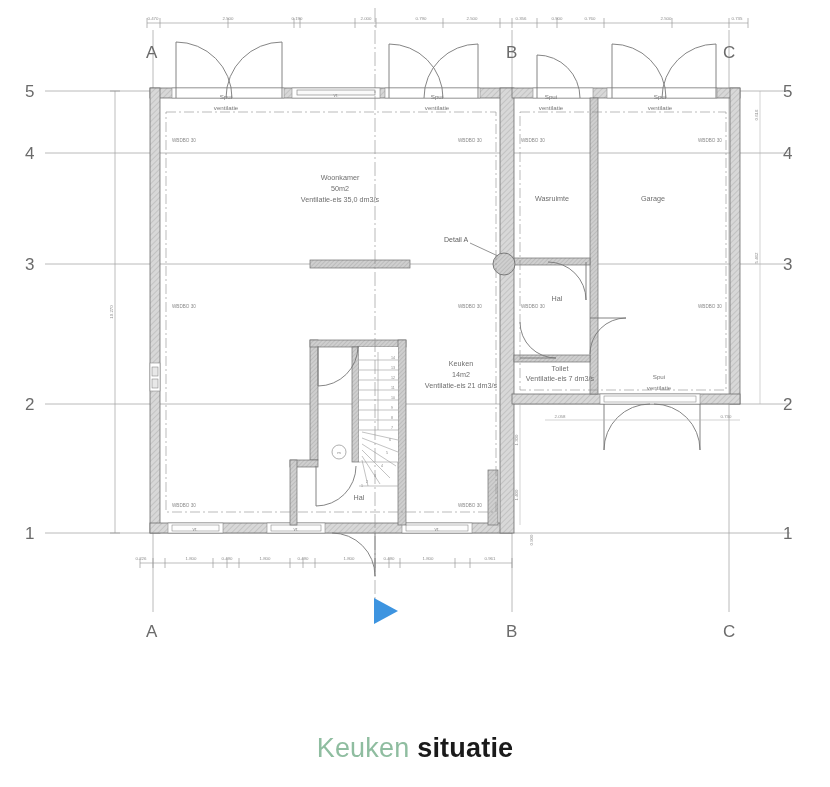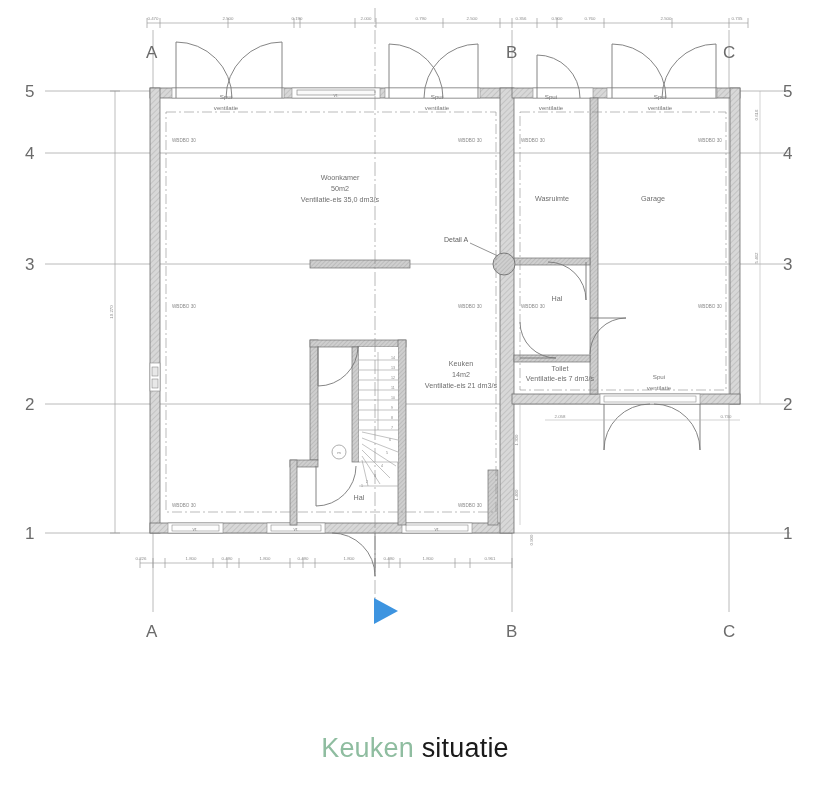--- a/index.html
+++ b/index.html
@@ -28,21 +28,21 @@
   .title-wrap {
     position: absolute;
     left: 0;
     top: 733px;
     width: 830px;
     text-align: center;
     font-size: 27px;
     letter-spacing: 0.2px;
   }
   .title-new { color: #8fbda0; }
-  .title-rest { color: #1a1a1a; }
+  .title-rest { color: #1a1a1a; font-weight: bold; }
   text { font-family: "Liberation Sans", sans-serif; fill: #5a5a5a; }
   .dim-txt { font-size: 4.4px; fill: #8d8d8d; }
   .grid-lbl { font-size: 17px; fill: #6b6b6b; }
   .room-lbl { font-size: 7.2px; fill: #6e6e6e; }
   .small-lbl { font-size: 6.2px; fill: #777777; }
   .tiny-lbl { font-size: 4.6px; fill: #8a8a8a; }
   .detail-lbl { font-size: 7px; fill: #5f5f5f; }
   .step-num { font-size: 3.6px; fill: #8a8a8a; }
 </style>
 </head>

